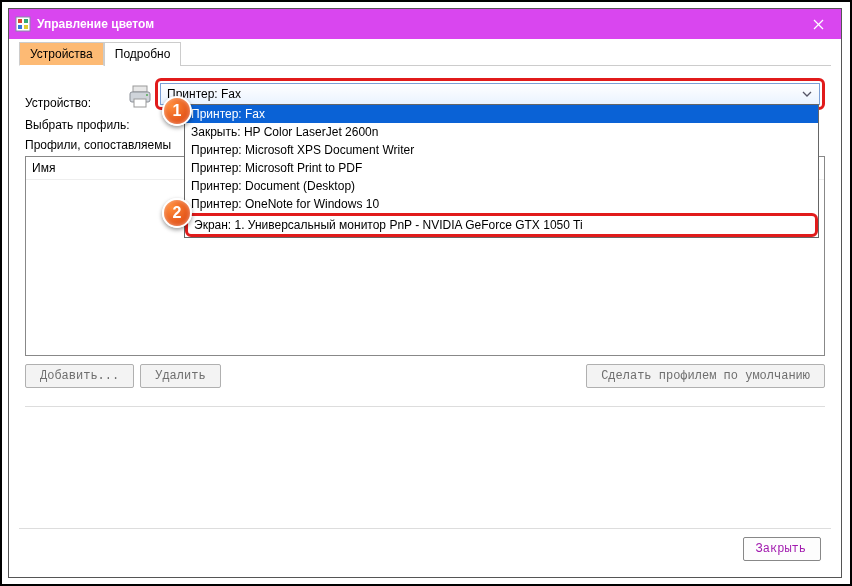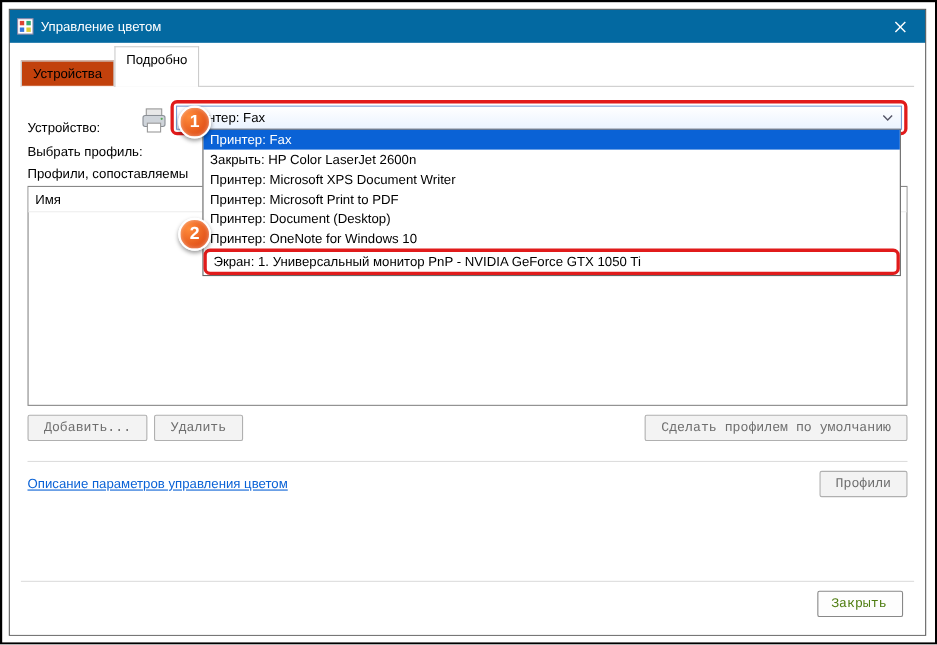--- a/index.html
+++ b/index.html
@@ -23,26 +23,27 @@
     top: 6px;
     width: 834px;
     height: 570px;
     border: 1px solid #555;
     background: #fff;
     display: flex;
     flex-direction: column;
   }
   .titlebar {
     height: 30px;
-    background: #0369a1;
+    background: #d946ef;
     color: #fff;
     display: flex;
     align-items: center;
     padding: 0 6px;
     position: relative;
+    font-weight: bold;
   }
   .titlebar-icon {
     width: 16px; height: 16px;
     margin-right: 6px;
     display: inline-flex;
   }
   .titlebar-title { font-size: 12px; }
   .titlebar-close {
     position: absolute;
     right: 0; top: 0;
@@ -67,23 +68,22 @@
     padding: 4px 10px;
     border: 1px solid #ccc;
     border-bottom: none;
     margin-right: 0;
     background: #fff;
     font-size: 12px;
     position: relative;
     top: 1px;
   }
   .tab.active {
-    background: #c2410c;
+    background: #fdba74;
     border-bottom: 1px solid #fff;
-    margin-top: 13px;
   }
   .content {
     flex: 1;
     padding: 12px 6px 6px 6px;
     position: relative;
   }
   .row {
     display: flex;
     align-items: center;
     margin-bottom: 8px;
@@ -168,21 +168,21 @@
   button.win {
     font-family: Liberation Mono, monospace;
     font-size: 12px;
     padding: 4px 14px;
     border: 1px solid #b0b0b0;
     background: #f3f3f3;
     color: #6e6e6e;
     border-radius: 2px;
     min-height: 24px;
   }
-  button.win.enabled { color: #4d7c0f; background: #fdfdfd; border-color:#888;padding-left:12px; }
+  button.win.enabled { color: #a21caf; background: #fdfdfd; border-color:#888;padding-left:12px; }
   hr.sep {
     border: none;
     border-top: 1px solid #ddd;
     margin: 18px 0 8px 0;
   }
   .link {
     color: #0a62d6;
     text-decoration: underline;
     cursor: pointer;
     font-size: 12px;
@@ -277,24 +277,20 @@
         </div>
 
         <div class="btn-row">
           <button class="win">Добавить...</button>
           <button class="win">Удалить</button>
           <button class="win push-right">Сделать профилем по умолчанию</button>
         </div>
 
         <hr class="sep">
 
-        <div class="row" style="justify-content:space-between;">
-          <a class="link">Описание параметров управления цветом</a>
-          <button class="win">Профили</button>
-        </div>
 
         <div class="dropdown">
           <div class="dropdown-item selected">Принтер: Fax</div>
           <div class="dropdown-item">Закрыть: HP Color LaserJet 2600n</div>
           <div class="dropdown-item">Принтер: Microsoft XPS Document Writer</div>
           <div class="dropdown-item">Принтер: Microsoft Print to PDF</div>
           <div class="dropdown-item">Принтер: Document (Desktop)</div>
           <div class="dropdown-item">Принтер: OneNote for Windows 10</div>
           <div class="red-outline2">
             <div class="dropdown-item">Экран: 1. Универсальный монитор PnP - NVIDIA GeForce GTX 1050 Ti</div>

